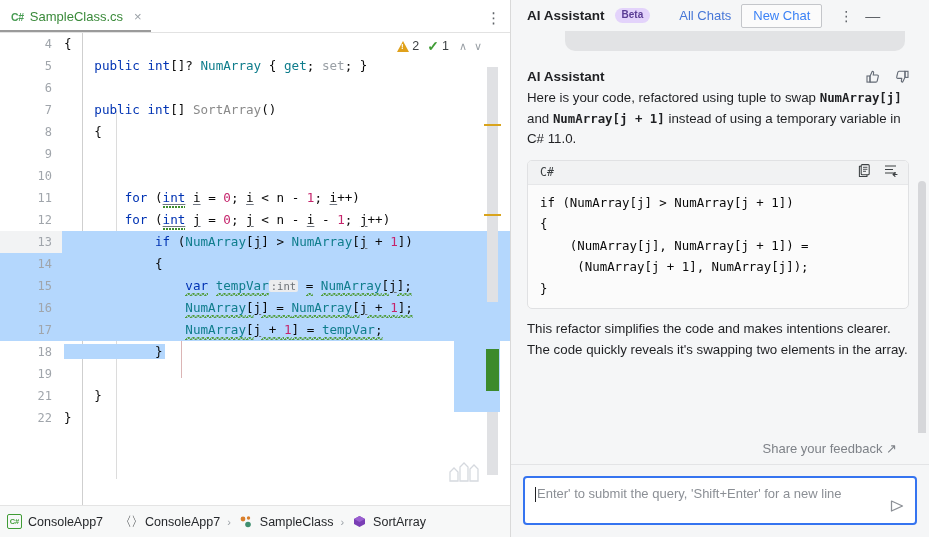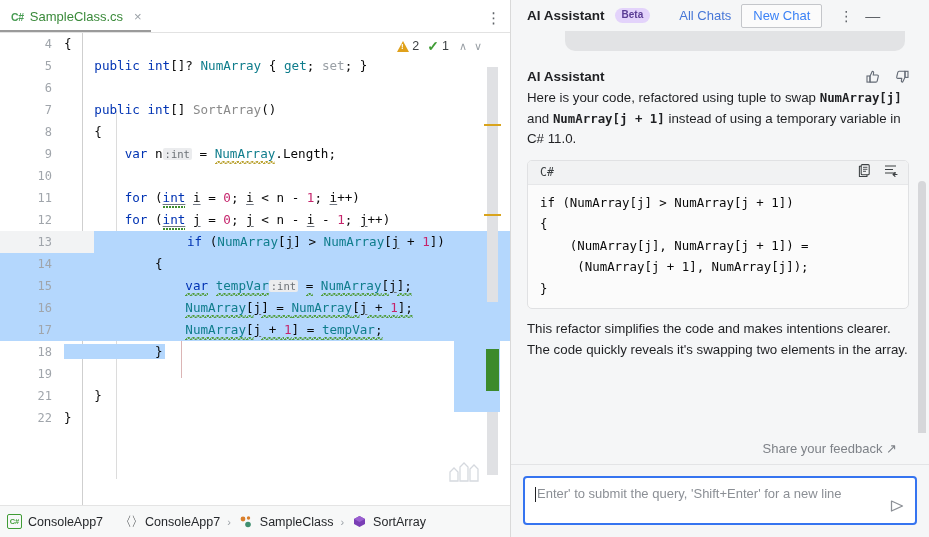--- a/index.html
+++ b/index.html
@@ -71,21 +71,21 @@
   .gutter {
     width: 62px; flex: 0 0 62px; text-align: right; padding-right: 10px;
     color: #a0a5ab; font-size: 12px; font-family: "DejaVu Sans Mono", monospace;
     line-height: 22px; user-select: none;
   }
   .code-text {
     flex: 1 1 auto; white-space: pre; line-height: 22px;
     color: #0a0a0a; padding-left: 2px;
   }
   .row-hl { background: #b4d7fd; }
-  .row-caret-line { background: #f2f3f4; gap: 32px; }
+  .row-caret-line { background: #f2f3f4; }
 
   
   .vline {
     position: absolute; width: 1px; background: #d6d6d6; top: 0; bottom: 0;
   }
   #guide-1 { left: 82px; top: 0; bottom: 0; background:#cfcfcf; }
   #guide-2 { left: 116px; top: 78px; height: 368px; background:#dcdcdc; }
   #guide-3 { left: 181px; top: 235px; height: 110px; background:#dbb5b5; }
 
   
@@ -361,21 +361,20 @@
         <div class="code-text"><span class="pl">    </span><span class="kd">public</span> <span class="kd">int</span><span class="pl">[]</span> <span class="mth">SortArray</span><span class="pl">()</span></div>
       </div>
 
       <div class="code-row">
         <div class="gutter">8</div>
         <div class="code-text"><span class="pl">    {</span></div>
       </div>
 
       <div class="code-row">
         <div class="gutter">9</div>
-        <div class="code-text"><span class="pl">        </span><span class="k">var</span> <span class="pl">n</span><span class="hint">:int</span> <span class="pl">=</span> <span class="typ sq sqb">NumArray</span><span class="pl">.Length;</span></div>
       </div>
 
       <div class="code-row">
         <div class="gutter">10</div>
         <div class="code-text"></div>
       </div>
 
       <div class="code-row">
         <div class="gutter">11</div>
         <div class="code-text"><span class="pl">        </span><span class="k">for</span> <span class="pl">(</span><span class="kd u dots">int</span> <span class="pl u">i</span> <span class="pl">=</span> <span class="num">0</span><span class="pl">;</span> <span class="pl u">i</span> <span class="pl">&lt; n - </span><span class="num">1</span><span class="pl">;</span> <span class="pl u">i</span><span class="pl">++)</span></div>

